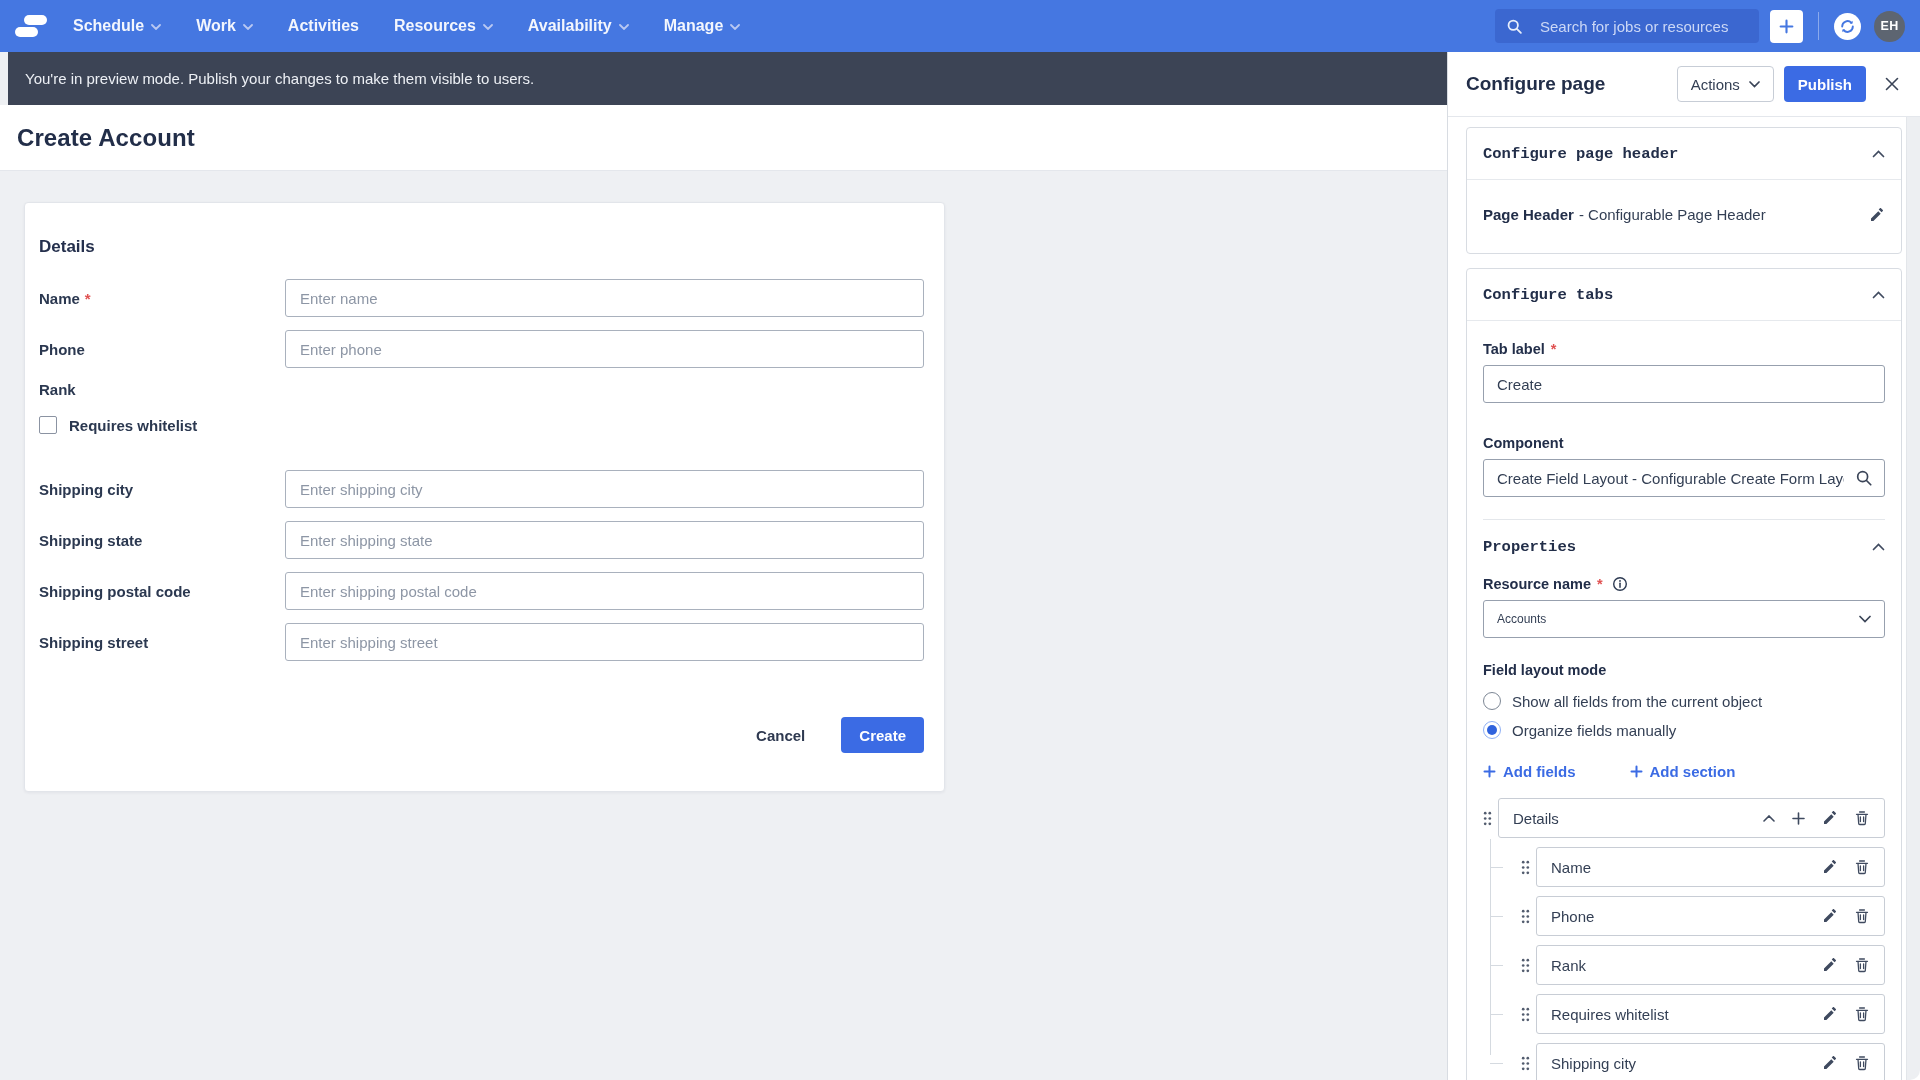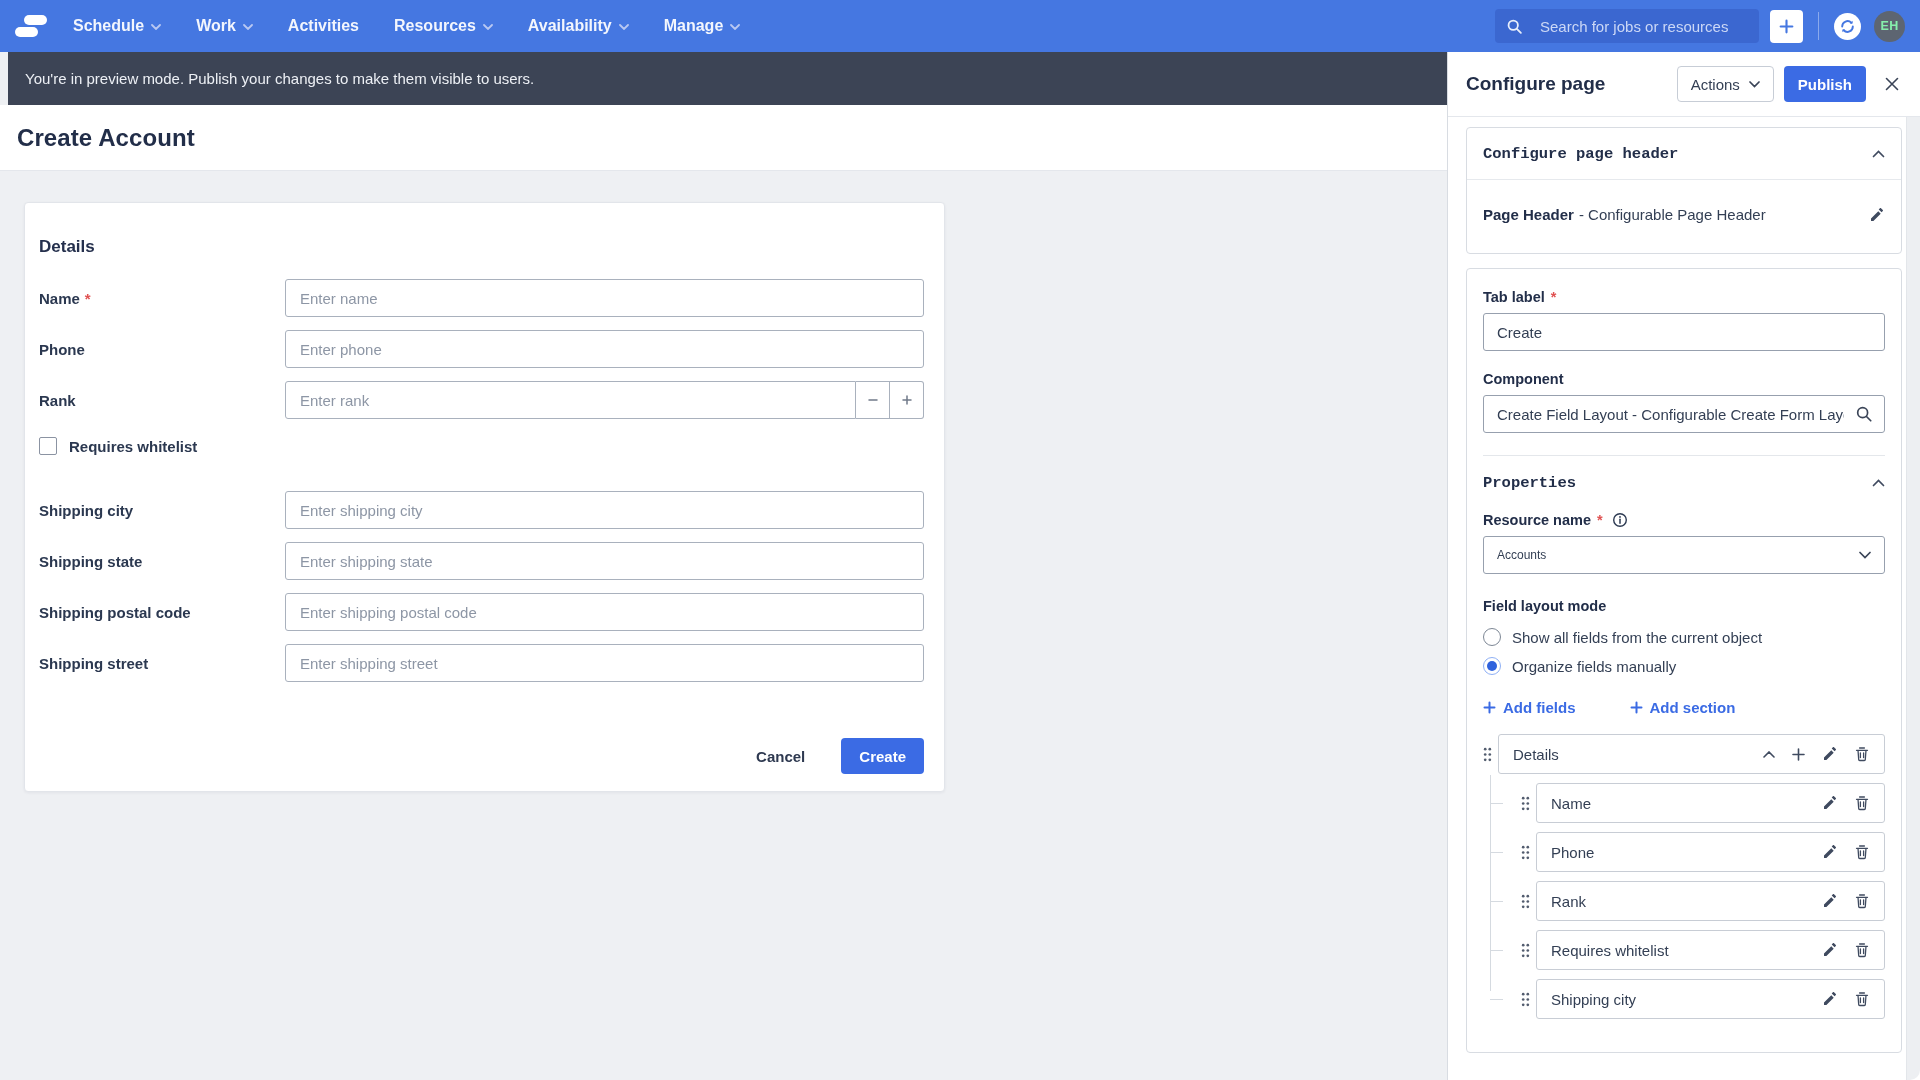--- a/index.html
+++ b/index.html
@@ -16,21 +16,21 @@
   .nav-item { display:flex; align-items:center; gap:7px; color:#f3f6fd; font-size:16px; font-weight:600; margin-right:35px; cursor:pointer; }
   .nav-caret { color:#b9c8f2; margin-top:2px; }
   .nav-right { margin-left:auto; display:flex; align-items:center; padding-right:15px; }
   .nav-search { width:264px; height:34px; background:#3b67d0; border-radius:4px; display:flex; align-items:center; padding:0 11px; gap:17px; }
   .nav-search svg { color:#e8eefb; flex:none; }
   .nav-search input { flex:1; background:transparent; border:none; outline:none; color:#fff; font-size:15px; font-family:inherit; }
   .nav-search input::placeholder { color:#ccd8f6; }
   .add-btn { width:33px; height:33px; background:#fff; border:none; border-radius:4px; margin-left:11px; display:flex; align-items:center; justify-content:center; color:#4577e1; cursor:pointer; }
   .nav-divider { width:1px; height:28px; background:rgba(255,255,255,.38); margin:0 15px; }
   .help-btn { width:27px; height:27px; border-radius:50%; background:#fff; border:none; display:flex; align-items:center; justify-content:center; color:#4577e1; margin-right:13px; cursor:pointer; }
-  .avatar { width:31px; height:31px; border-radius:50%; background:#5d6571; color:#86efac; font-size:12.5px; font-weight:700; display:flex; align-items:center; justify-content:center; cursor:pointer; letter-spacing:.3px; }
+  .avatar { width:31px; height:31px; border-radius:50%; background:#5d6571; color:#ffffff; font-size:12.5px; font-weight:700; display:flex; align-items:center; justify-content:center; cursor:pointer; letter-spacing:.3px; }
 
   
   .banner { position:absolute; top:52px; left:8px; width:1447px; height:53px; background:#3c4455; color:#edf0f5; font-size:15px; display:flex; align-items:center; padding-left:17px; }
 
   
   .main { position:absolute; top:105px; left:0; width:1447px; bottom:0; background:#eef0f3; }
   .title-band { height:66px; background:#fff; border-bottom:1px solid #e4e7ec; display:flex; align-items:center; padding-left:17px; }
   .page-title { font-size:24px; font-weight:700; color:#222e49; letter-spacing:.1px; }
 
   .card { position:absolute; left:24px; top:97px; width:921px; height:590px; background:#fff; border:1px solid #e2e5ea; border-radius:4px; box-shadow:0 1px 3px rgba(30,40,60,.06); padding:34px 20px 0 14px; }
@@ -70,21 +70,21 @@
   .ph-text { font-size:15px; color:#333f54; }
   .ph-bold { font-weight:700; color:#222e49; }
   .ph-desc { margin-left:5px; }
 
   .pcard-body { padding:20px 16px 24px; }
   .plabel { font-size:14.5px; font-weight:700; color:#222e49; margin-bottom:8px; display:flex; align-items:center; gap:6px; }
   .pinput { width:100%; height:38px; border:1px solid #97a0ae; border-radius:3px; font-size:15px; color:#333f54; padding:0 13px; font-family:inherit; outline:none; background:#fff; }
   .pinput-wrap { position:relative; }
   .pinput-wrap .pinput { padding-right:40px; }
   .input-search-icon { position:absolute; right:12px; top:50%; transform:translateY(-50%); color:#3a4457; background:none; border:none; cursor:pointer; display:flex; }
-  .mt16 { margin-top:20px; }
+  .mt16 { margin-top:32px; }
   .divider-h { height:1px; background:#e4e7eb; margin:22px 0 18px; }
   .prop-header { display:flex; justify-content:space-between; align-items:center; margin-bottom:20px; }
   .info-icon { color:#2d3a52; display:flex; cursor:pointer; margin-left:3px; }
   .pselect { height:38px; border:1px solid #97a0ae; border-radius:3px; display:flex; align-items:center; justify-content:space-between; padding:0 13px; font-size:12px; color:#333f54; cursor:pointer; background:#fff; }
   .pselect svg { color:#3a4457; }
   .group-label { font-size:14.5px; font-weight:700; color:#222e49; margin:24px 0 14px; }
   .radio-row { display:flex; align-items:center; gap:11px; margin-bottom:11px; font-size:15px; color:#333f54; cursor:pointer; }
   .radio { width:18px; height:18px; border-radius:50%; border:1.5px solid #7d8795; background:#fff; flex:none; }
   .radio.sel { border-color:#8fb0f5; display:flex; align-items:center; justify-content:center; }
   .radio.sel::after { content:""; width:10px; height:10px; border-radius:50%; background:#2f62dd; }
@@ -207,37 +207,20 @@
       <div class="flabel">
           <span>Phone</span>
         </div>
       <input class="finput" placeholder="Enter phone" style="">
     </div>
 
     <div class="frow">
       <div class="flabel">
           <span>Rank</span>
         </div>
-      <div class="stepper-wrap">
-        <input class="finput" placeholder="Enter rank" style="">
-        <button class="step-btn">
-            <span>
-              <svg width="12" height="12" viewBox="0 0 12 12">
-                <path d="M2 6h8" stroke="currentColor" stroke-width="1.5" stroke-linecap="round"></path>
-              </svg>
-            </span>
-          </button>
-        <button class="step-btn plus">
-            <span>
-              <svg width="12" height="12" viewBox="0 0 12 12">
-                <path d="M6 2v8M2 6h8" stroke="currentColor" stroke-width="1.5" stroke-linecap="round"></path>
-              </svg>
-            </span>
-          </button>
-      </div>
     </div>
 
     <div class="chk-row">
       <div class="checkbox"></div>
       <div class="chk-label">Requires whitelist</div>
     </div>
 
     <div class="frow">
       <div class="flabel">
           <span>Shipping city</span>
@@ -312,20 +295,30 @@
             <span>
               <svg width="16" height="16" viewBox="0 0 16 16" fill="currentColor">
                 <path d="M2 11.6V14h2.4l7.3-7.3-2.4-2.4L2 11.6zM13.8 4.1c.3-.3.3-.8 0-1.1l-1.8-1.8c-.3-.3-.8-.3-1.1 0l-1.2 1.2 2.9 2.9 1.2-1.2z"></path>
               </svg>
             </span>
           </button>
       </div>
     </div>
 
     <div class="pcard">
+      <div class="pcard-header">
+        <div class="pcard-title">Configure tabs</div>
+        <button class="icon-btn">
+            <span>
+              <svg width="13" height="8" viewBox="0 0 13 8">
+                <path d="M1.5 6.5L6.5 1.5l5 5" fill="none" stroke="currentColor" stroke-width="1.7" stroke-linecap="round"></path>
+              </svg>
+            </span>
+          </button>
+      </div>
       <div class="pcard-body">
         <div class="plabel">
           <span>Tab label</span>
             <span class="req">*</span>
         </div>
         <input class="pinput" value="Create" style="">
 
         <div class="plabel mt16">
           <span>Component</span>
         </div>

